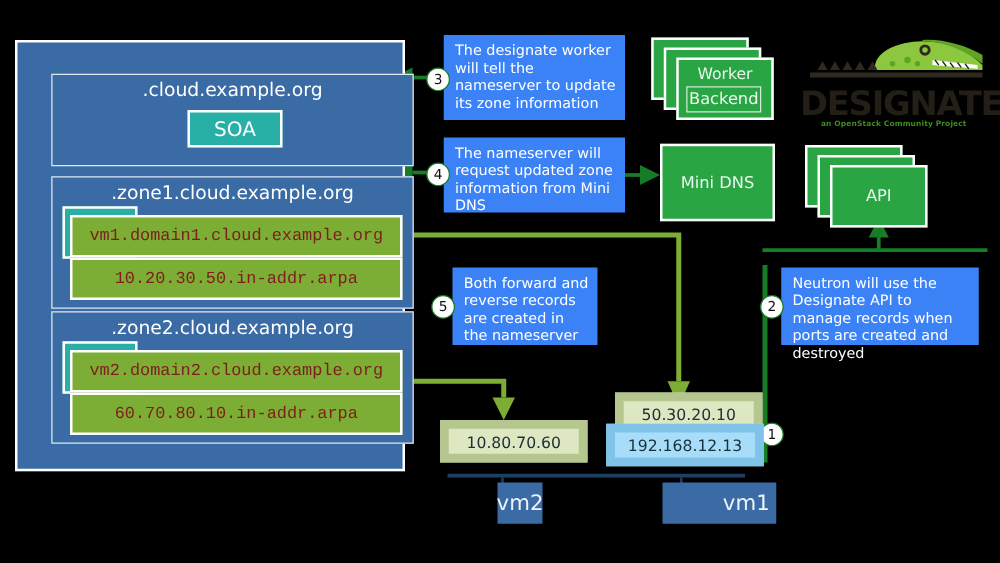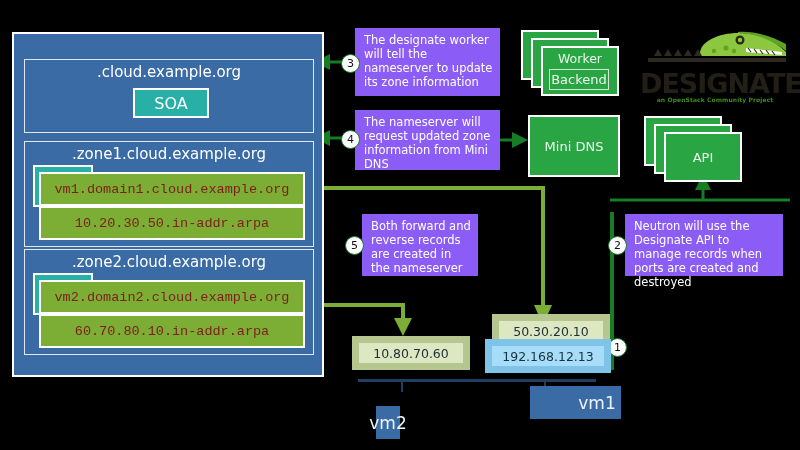--- a/index.html
+++ b/index.html
@@ -6,32 +6,32 @@
   body{width:800px;height:450px;overflow:hidden;position:relative;
        font-family:"DejaVu Sans","Liberation Sans",sans-serif;color:#fff;}
   .stage{position:absolute;inset:0;width:800px;height:450px;}
   .abs{position:absolute;box-sizing:border-box;}
 
   
   .ns-panel{left:12px;top:32px;width:312px;height:345px;background:#3a6ba5;
             border:2px solid #fff;}
   .ns-title{position:absolute;left:0;top:4px;width:100%;text-align:center;
             font-size:17px;color:#fff;}
-  .zone-box{position:absolute;border:1.5px solid #dfe8f3;background:#3a6ba5;}
+  .zone-box{position:absolute;border:1.5px solid #dfe8f3;background:#3a6ba5;margin-left:17px;}
   .zone-title{text-align:center;font-size:15px;color:#fff;padding-top:3px;}
   .rec{position:absolute;background:#7cad34;border:2px solid #fff;
        display:flex;align-items:center;justify-content:center;
        font-size:13.5px;color:#7f1d1d;font-family:Liberation Mono, monospace;}
   .soa-ghost{position:absolute;background:#28b0a6;border:2px solid #fff;}
   .soa-box{position:absolute;background:#28b0a6;border:2px solid #fff;
            display:flex;align-items:center;justify-content:center;
            font-size:16px;color:#fff;}
 
   
-  .note{position:absolute;background:#8b5cf6;color:#fff;font-size:11.5px;
+  .note{position:absolute;background:#3b82f6;color:#fff;font-size:11.5px;
         line-height:1.22;padding:5px 7px 16px 9px;box-sizing:border-box;}
   .badge{position:absolute;width:17px;height:17px;border-radius:50%;
          background:#fff;border:1.5px solid #177c26;color:#111;
          font-size:11px;display:flex;align-items:center;justify-content:center;}
 
   
   .svc{position:absolute;background:#2aa544;border:2px solid #fff;
        display:flex;align-items:center;justify-content:center;
        font-size:13px;color:#e9f7ec;}
   .svc-ghost{position:absolute;background:#2aa544;border:2px solid #fff;}
@@ -158,16 +158,16 @@
     <div class="logo-tag">an OpenStack Community Project</div>
   </div>
 
   <div class="chip float" style="left:352px;top:336px;width:104px;height:20px;">10.80.70.60</div>
 
   <div class="chip float" style="left:492px;top:314px;width:104px;height:20px;">50.30.20.10</div>
   <div class="chip fixed" style="left:485px;top:339px;width:112px;height:20px;">192.168.12.13</div>
 
   <div class="netline abs" style="left:358px;top:379px;width:238px;height:3px;"></div>
 
-  <div class="vmbox" style="left:376px;top:386px;width:24px;height:33px;margin-top:20px;">vm2</div>
+  <div class="vmbox" style="left:398px;top:386px;width:36px;height:33px;">vm2</div>
   <div class="vmbox" style="left:530px;top:386px;width:48px;height:33px;padding-left:43px;">vm1</div>
 
 </div>
 
 </body></html>

